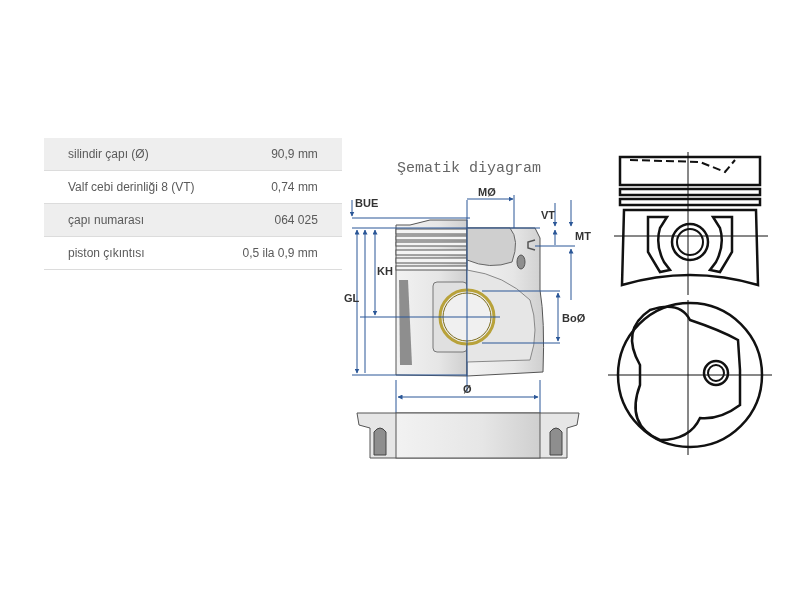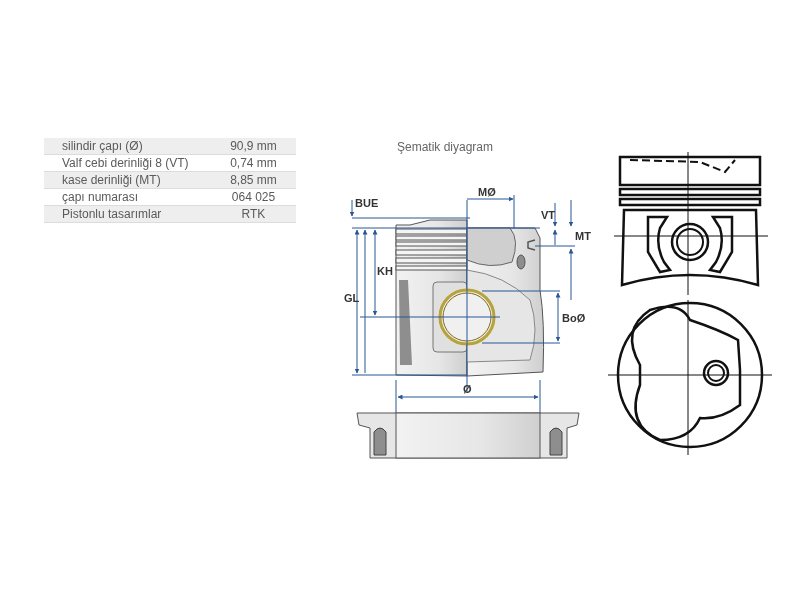--- a/index.html
+++ b/index.html
@@ -5,56 +5,52 @@
   html, body { margin: 0; padding: 0; }
   body {
     width: 800px; height: 600px; background: #ffffff; position: relative; overflow: hidden;
     font-family: "Liberation Sans", sans-serif; color: #555;
   }
   .spec-table {
     position: absolute; left: 44px; top: 138px; width: 252px;
     border-collapse: collapse; font-size: 12px;
   }
   .spec-table td {
-    height: 16px; padding: 0 18px; border-bottom: 1px solid #dcdcdc; color: #5a5a5a;
+    height: 32px; padding: 0 24px; border-bottom: 1px solid #dcdcdc; color: #5a5a5a;
     white-space: nowrap;
   }
   .spec-table tr:nth-child(odd) td { background: #eeeeee; }
   .spec-table tr:nth-child(even) td { background: #ffffff; }
-  .spec-table td.val { text-align: center; }
+  .spec-table td.val { text-align: right; }
   .diagram-title {
-    position: absolute; left: 397px; top: 140px; font-size: 12px; color: #666;
+    position: absolute; left: 397px; top: 160px; font-size: 15px; color: #666; font-family: Liberation Mono, monospace;
   }
   svg.schem { position: absolute; left: 0; top: 0; }
   .lbl { font-family: "Liberation Sans", sans-serif; font-size: 11px; font-weight: bold; fill: #333; }
 </style>
 </head>
 <body>
 
 <table class="spec-table">
   <tbody>
     <tr>
         <td>silindir çapı (Ø)</td>
         <td class="val">90,9 mm</td>
       </tr>
     <tr>
         <td>Valf cebi derinliği 8 (VT)</td>
         <td class="val">0,74 mm</td>
       </tr>
     <tr>
-        <td>kase derinliği (MT)</td>
-        <td class="val">8,85 mm</td>
-      </tr>
-    <tr>
         <td>çapı numarası</td>
         <td class="val">064 025</td>
       </tr>
     <tr>
-        <td>Pistonlu tasarımlar</td>
-        <td class="val">RTK</td>
+        <td>piston çıkıntısı</td>
+        <td class="val">0,5 ila 0,9 mm</td>
       </tr>
   </tbody>
 </table>
 
 <div class="diagram-title">Şematik diyagram</div>
 
 <svg class="schem" width="800" height="600" viewBox="0 0 800 600">
   <defs>
     <linearGradient id="bodyGrad" x1="0" x2="1" y1="0" y2="0">
       <stop offset="0" stop-color="#f2f2f2"></stop>

